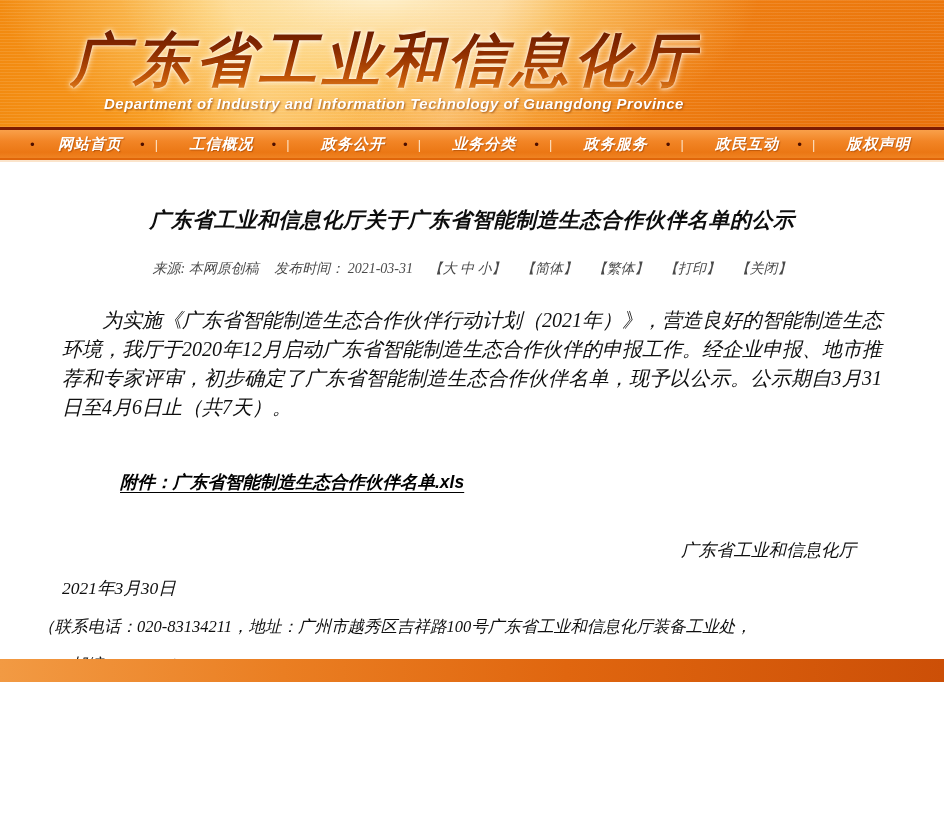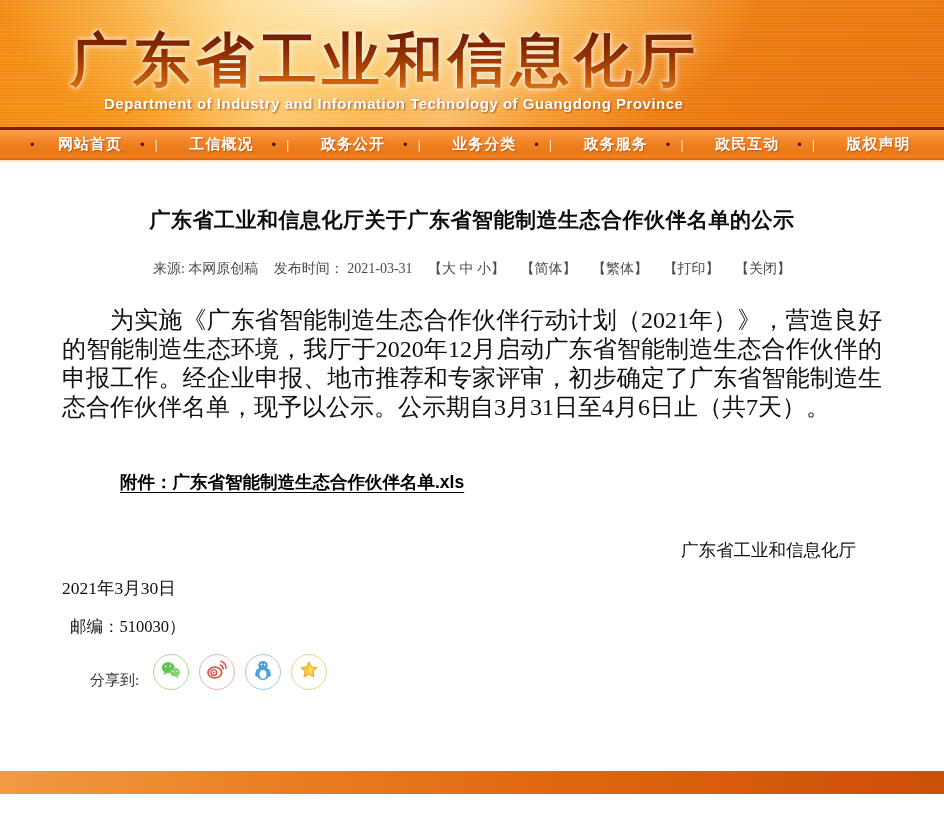--- a/index.html
+++ b/index.html
@@ -1,18 +1,18 @@
 <!DOCTYPE html>
 <html><head>
 <meta charset="utf-8">
 <style>
   * { margin: 0; padding: 0; box-sizing: border-box; }
   html, body { background: #ffffff; }
   body { font-family: "Liberation Sans", sans-serif; }
-  .page { width: 944px; height: 794px; position: relative; overflow: hidden; background: #fca5a5; }
+  .page { width: 944px; height: 682px; position: relative; overflow: hidden; background: #fca5a5; font-style: italic; }
 
   
   .banner {
     height: 127px; position: relative; overflow: hidden;
     background:
       radial-gradient(ellipse 620px 320px at 40% -18%, rgba(255,255,238,0.95) 0%, rgba(255,235,160,0.55) 30%, rgba(255,200,80,0) 62%),
       radial-gradient(ellipse 900px 420px at 92% 115%, rgba(226,100,5,0.55), rgba(226,100,5,0) 60%),
       linear-gradient(98deg, #f28a10 0%, #fa9e1e 28%, #f9941a 52%, #f18313 78%, #ee7d0f 100%);
   }
   .banner::before {
@@ -65,21 +65,21 @@
     text-align: center; font-size: 21px; font-weight: bold; color: #0d0d0d;
     letter-spacing: 0.5px; font-family: "Liberation Sans", sans-serif;
   }
   .meta {
     margin-top: 26px; text-align: center; font-size: 14px; color: #4a4a4a;
     font-family: "Liberation Serif", serif;
   }
   .meta span { margin: 0 6px; }
   .meta .ctrl { cursor: pointer; }
   .para {
-    margin-top: 28px; font-size: 24px; line-height: 29px; color: #0f0f0f;
+    margin-top: 28px; font-size: 20px; line-height: 29px; color: #0f0f0f;
     text-align: justify; text-indent: 2em;
     font-family: "Liberation Serif", serif;
   }
   .para + .para { margin-top: 10px; }
   .attachment-row { margin-top: 48px; padding-left: 58px; }
   .attachment-link {
     font-size: 17.5px; font-weight: bold; color: #000;
     text-decoration: underline; text-underline-offset: 4px; cursor: pointer;
     font-family: "Liberation Sans", sans-serif;
   }
@@ -176,20 +176,21 @@
 
     <p class="para">为实施《广东省智能制造生态合作伙伴行动计划（2021年）》，营造良好的智能制造生态环境，我厅于2020年12月启动广东省智能制造生态合作伙伴的申报工作。经企业申报、地市推荐和专家评审，初步确定了广东省智能制造生态合作伙伴名单，现予以公示。公示期自3月31日至4月6日止（共7天）。</p>
 
     <div class="attachment-row">
       <a class="attachment-link">附件：广东省智能制造生态合作伙伴名单.xls</a>
     </div>
 
     <div class="sig-org">广东省工业和信息化厅</div>
     <div class="sig-date">2021年3月30日</div>
 
+    <div class="contact-line1">（联系电话：020-83134211，地址：广州市越秀区吉祥路100号广东省工业和信息化厅装备工业处，</div>
     <div class="contact-line2">邮编：510030）</div>
 
     <div class="share-row">
       <span class="share-label">分享到:</span>
 
       <span class="share-btn share-wechat">
         <span>
           <svg viewBox="0 0 36 36" width="26" height="26">
             <ellipse cx="14" cy="14.5" rx="9" ry="7.5" fill="#62c157"></ellipse>
             <path d="M9.5 20.5 l-2.5 4.5 6-2.8 z" fill="#62c157"></path>

